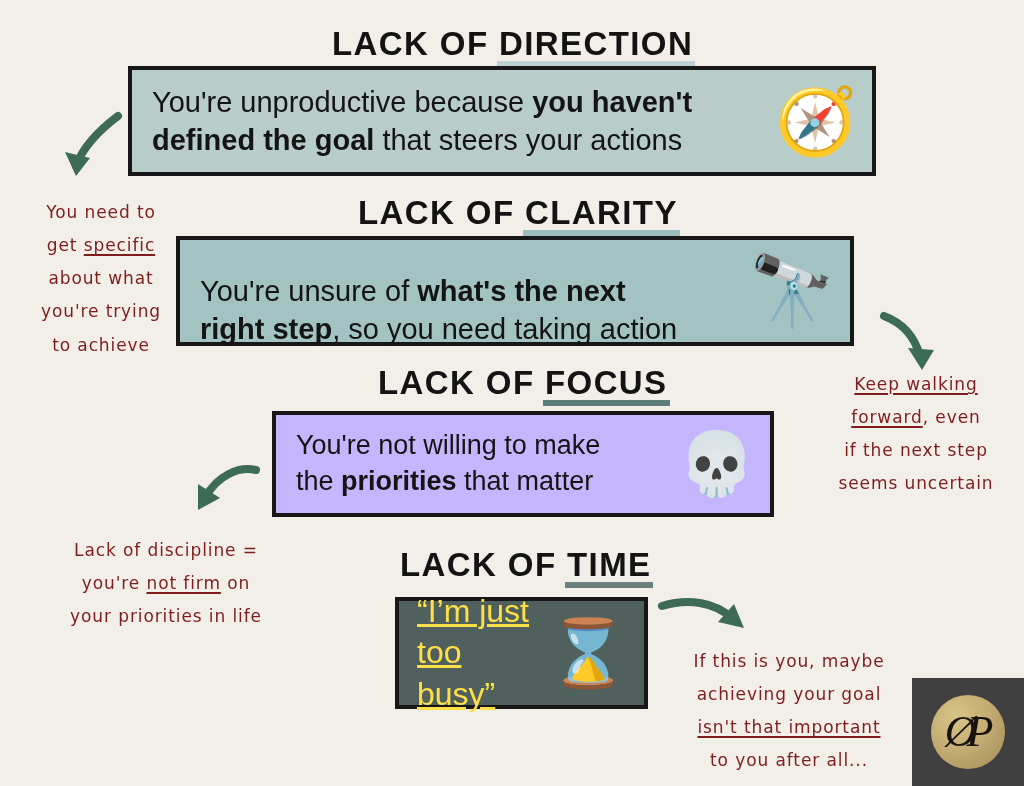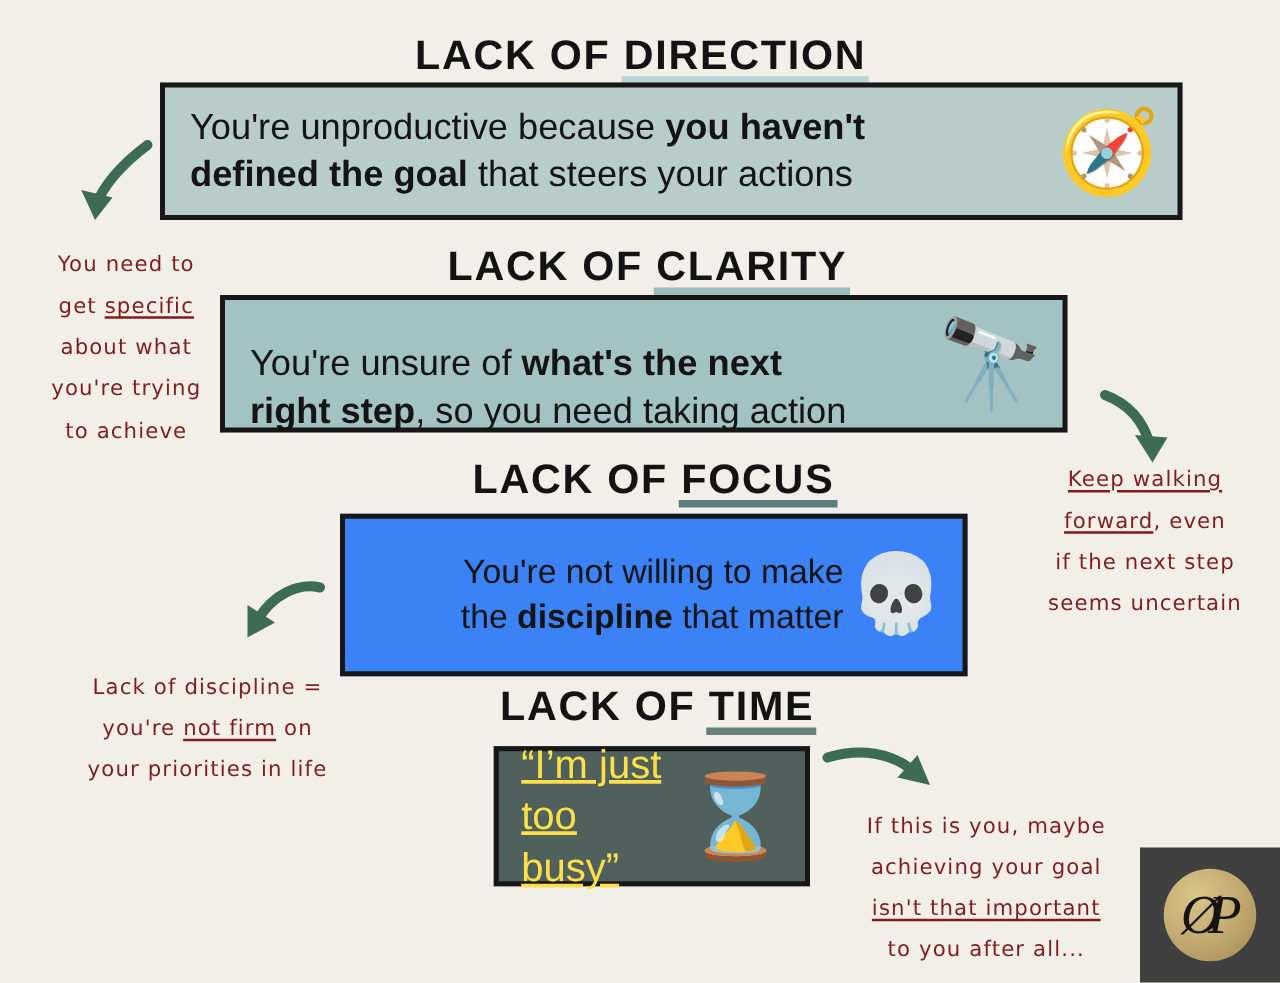--- a/index.html
+++ b/index.html
@@ -63,37 +63,36 @@
   .stmt .txt b { font-weight: 700; }
   .stmt .emo {
     flex: 0 0 auto;
     font-size: 62px;
     line-height: 1;
     margin-left: 4px;
     user-select: none;
   }
 
   #box-direction {
-    left: 128px; top: 66px; width: 818px; height: 110px;
+    left: 128px; top: 66px; width: 748px; height: 110px;
     background: #b8ccc9;
   }
   #box-direction .txt { font-size: 29px; }
   #box-direction .emo { font-size: 66px; }
 
   #box-clarity {
     left: 176px; top: 236px; width: 678px; height: 110px;
     background: #a3c3c3;
   }
   #box-clarity .txt { font-size: 29px; margin-top: 38px; }
   #box-clarity .emo { font-size: 70px; margin-left: -4px; }
 
   #box-focus {
-    left: 272px; top: 411px; width: 502px; height: 130px;
-    background: #3b82f6;
-    text-align: right;
+    left: 272px; top: 411px; width: 502px; height: 106px;
+    background: #c4b5fd;
   }
   #box-focus .txt { font-size: 27px; }
   #box-focus .emo { font-size: 62px; }
 
   #box-time {
     left: 395px; top: 597px; width: 253px; height: 112px;
     background: #4f605d;
     padding-left: 18px;
   }
   #box-time .txt {
@@ -209,21 +208,21 @@
     <span>if the next step</span><br>
     <span>seems uncertain</span>
   </div>
 
   <div class="heading" id="head-focus" style="left:378px; top:366px; --ul:#5c7d7a;">
     <span>LACK OF </span><span class="hl">FOCUS</span>
   </div>
 
   <div class="stmt" id="box-focus">
     <div class="txt">
-      <span>You're not willing to make</span><br><span>the </span><b>discipline</b><span> that matter</span>
+      <span>You're not willing to make</span><br><span>the </span><b>priorities</b><span> that matter</span>
     </div>
     <div class="emo">💀</div>
   </div>
 
   <svg class="arrow" id="arrow-focus" width="76" height="70" viewBox="0 0 76 70">
     <path d="M70 8 C 52 4, 32 14, 20 34" stroke="#3d6b56" stroke-width="8" fill="none" stroke-linecap="round"></path>
     <path d="M12 48 L 12 22 L 34 36 Z" fill="#3d6b56"></path>
   </svg>
 
   <div class="note" id="note-focus">

